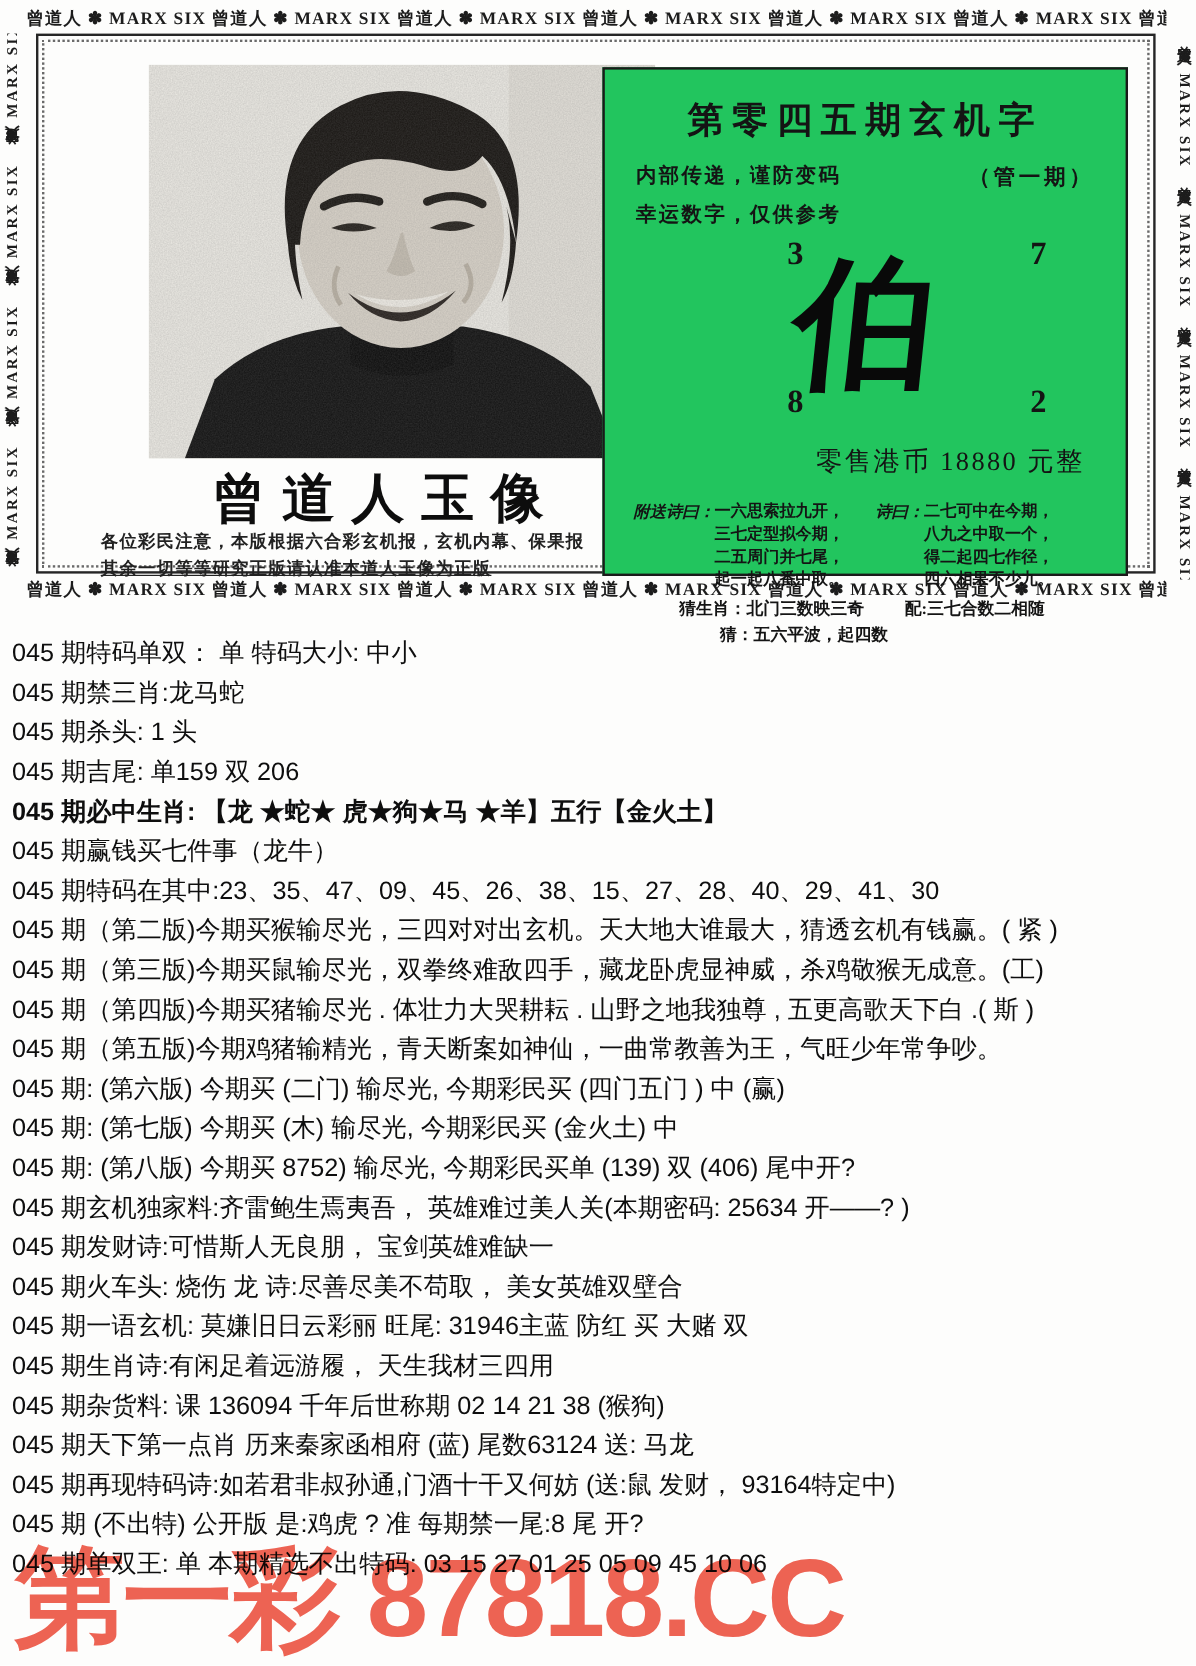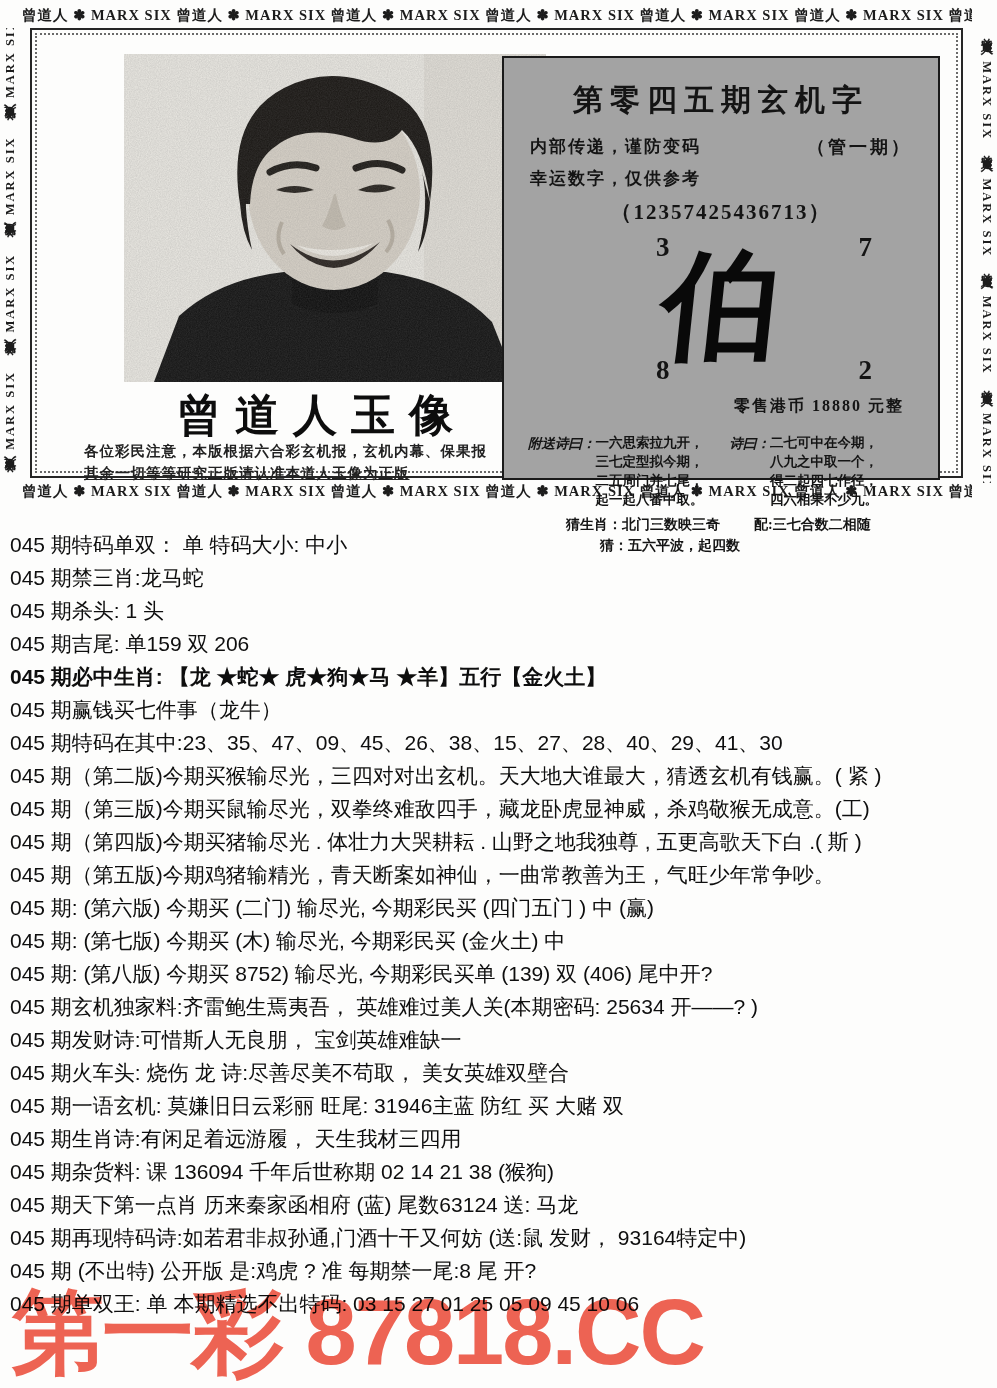--- a/index.html
+++ b/index.html
@@ -47,21 +47,21 @@
   .portrait-note {
     position:absolute; left:52px; width:480px;
     font-family:"Liberation Serif", serif; font-weight:bold;
     font-size:14.5px; color:#222; letter-spacing:1px; white-space:nowrap;
   }
   .portrait-note.n1 { top:412px; }
   .portrait-note.n2 { top:434px;text-decoration:underline; }
   
   .mystic {
     position:absolute; left:470px; top:26px; width:438px; height:424px;
-    border:2px solid #1a1a1a; background:#a3a3a3;
+    border:2px solid #1a1a1a; background:#22c55e;
     font-family:"Liberation Serif", serif; color:#141414;
   }
   .mystic-title {
     margin-top:22px; text-align:center; font-size:30px; font-weight:bold;
     letter-spacing:7px; white-space:nowrap;
   }
   .mystic-row { display:flex; justify-content:space-between; padding:0 26px; margin-top:14px; }
   .mystic-small { font-size:17px; font-weight:bold; letter-spacing:2px; }
   .issue-tag { font-size:18px; font-weight:bold; letter-spacing:3px; }
   .mystic-line2 { padding-left:26px; margin-top:8px; }
@@ -70,21 +70,21 @@
   .main-char {
     position:absolute; left:0; right:0; top:2px; text-align:center;
     font-size:118px; line-height:150px; font-weight:bold;
     transform:skewX(-6deg); color:#090909;
   }
   .corner-num { position:absolute; font-size:27px; font-weight:bold; }
   .corner-num.tl { left:152px; top:2px; }
   .corner-num.tr { right:66px; top:2px; }
   .corner-num.bl { left:152px; bottom:2px; }
   .corner-num.br { right:66px; bottom:2px; }
-  .price { text-align:right; padding-right:34px; font-size:16px; font-weight:bold; letter-spacing:2px; margin-top:8px; }
+  .price { text-align:right; padding-right:34px; font-size:22px; font-weight:normal; letter-spacing:2px; margin-top:18px; }
   .poems { display:flex; margin-top:16px; padding:0 10px 0 24px; }
   .poem-col { display:flex; }
   .poem-col.right-col { margin-left:26px; }
   .poem-label { font-size:13.5px; font-weight:bold; margin-top:2px; white-space:nowrap;font-style:italic; }
   .poem-lines div { font-size:13.5px; font-weight:bold; line-height:19px; white-space:nowrap; }
   .guess-row { display:flex; padding-left:62px; margin-top:7px; }
   .guess-row .m { margin-left:34px; }
   .guess-row div { font-size:14px; font-weight:bold; white-space:nowrap;text-align:right; }
   .guess2 { padding-left:96px; margin-top:3px; font-size:14px; font-weight:bold; }
   
@@ -158,21 +158,20 @@
     <div class="portrait-note n1">各位彩民注意，本版根据六合彩玄机报，玄机内幕、保果报</div>
     <div class="portrait-note n2">其余一切等等研究正版请认准本道人玉像为正版</div>
 
     <div class="mystic">
       <div class="mystic-title">第零四五期玄机字</div>
       <div class="mystic-row">
         <span class="mystic-small">内部传递，谨防变码</span>
         <span class="issue-tag">（管一期）</span>
       </div>
       <div class="mystic-line2 mystic-small">幸运数字，仅供参考</div>
-      <div class="mystic-code">（12357425436713）</div>
       <div class="char-block">
         <div class="corner-num tl">3</div>
         <div class="corner-num tr">7</div>
         <div class="main-char">伯</div>
         <div class="corner-num bl">8</div>
         <div class="corner-num br">2</div>
       </div>
       <div class="price">零售港币 18880 元整</div>
       <div class="poems">
         <div class="poem-col">

